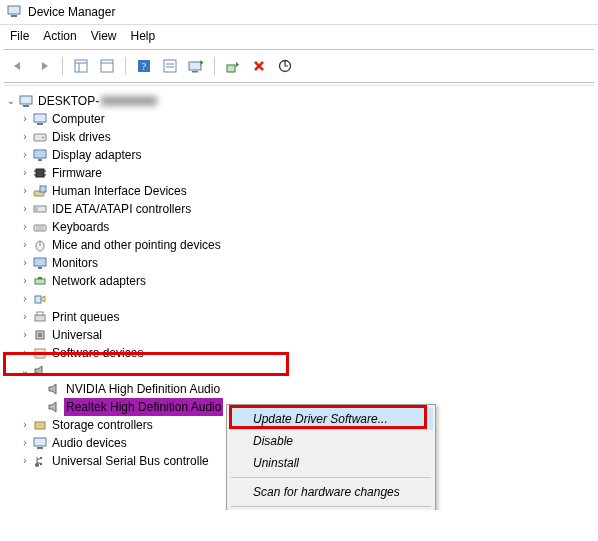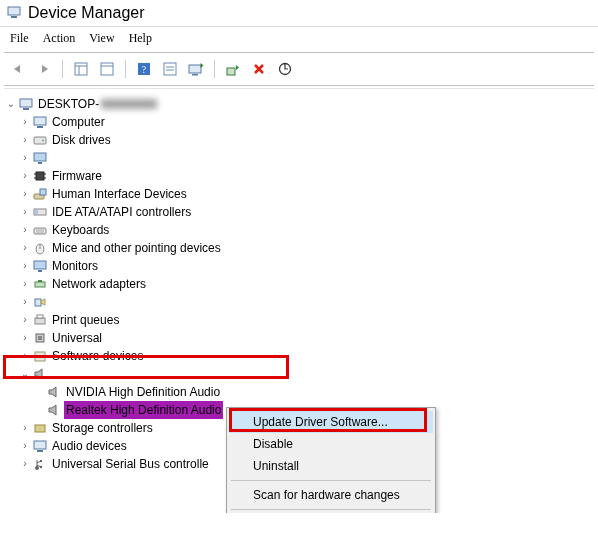--- a/index.html
+++ b/index.html
@@ -10,26 +10,26 @@
     background: #fff;
     color: #000;
     width: 598px;
   }
   .titlebar {
     display: flex; align-items: center;
     padding: 4px 6px;
     border-bottom: 1px solid #ddd;
   }
   .titlebar .titleicon { width:16px; height:16px; margin-right:6px; display:flex;align-items:center;justify-content:center; }
-  .titlebar .titletext { font-size: 16px; text-align: center; }
+  .titlebar .titletext { font-size: 12px; text-align: center; }
   .menubar {
     display: flex; gap: 14px;
     padding: 4px 10px;
   }
-  .menubar div { cursor: default; font-family: Liberation Serif, serif; }
+  .menubar div { cursor: default; }
   .hr { height:1px; background:#bfbfbf; margin: 2px 4px; }
   .hr2 { height:1px; background:#e4e4e4; margin: 1px 4px 0 4px; }
   .toolbar {
     display: flex; align-items: center;
     padding: 3px 6px; gap:2px;
   }
   .toolbar .btn {
     width:24px; height:22px;
     border:1px solid transparent;
     display:flex; align-items:center; justify-content:center;
@@ -202,20 +202,21 @@
 
   <div class="node">
       <span class="indent" style="width:14px"></span>
       <span class="expander">›</span>
       <span class="nodeicon">
         <svg width="14" height="14">
           <rect x="1" y="2" width="12" height="8" fill="#bcd6f0" stroke="#5a7aa5"></rect>
           <rect x="5" y="11" width="4" height="2" fill="#5a7aa5"></rect>
         </svg>
       </span>
+      <span class="label">Display adapters</span>
     </div>
 
   <div class="node">
       <span class="indent" style="width:14px"></span>
       <span class="expander">›</span>
       <span class="nodeicon">
         <svg width="14" height="14">
           <rect x="3" y="3" width="8" height="8" fill="#444" stroke="#222"></rect>
           <line x1="1" y1="5" x2="3" y2="5" stroke="#222"></line>
           <line x1="1" y1="9" x2="3" y2="9" stroke="#222"></line>
@@ -406,21 +407,21 @@
         <svg width="14" height="14">
           <circle cx="4" cy="11" r="2" fill="#666"></circle>
           <path d="M4 11 L4 3 M4 6 L8 4 M4 8 L8 10" stroke="#666" fill="none"></path>
           <rect x="7" y="3" width="2" height="2" fill="#666"></rect>
           <circle cx="8" cy="10" r="1.2" fill="#666"></circle>
         </svg>
       </span>
       <span class="label">Universal Serial Bus controlle</span>
     </div>
 
-  <div class="contextmenu" style="left:226px; top:318px;">
+  <div class="contextmenu" style="left:226px; top:318px;font-style:italic;">
     <div class="item hl">Update Driver Software...</div>
     <div class="item">Disable</div>
     <div class="item">Uninstall</div>
     <div class="msep"></div>
     <div class="item">Scan for hardware changes</div>
     <div class="msep"></div>
     <div class="item bold">Properties</div>
     <div class="ctx-highlight" style="left:2px; top:0px; width:198px; height:24px;"></div>
   </div>
 

